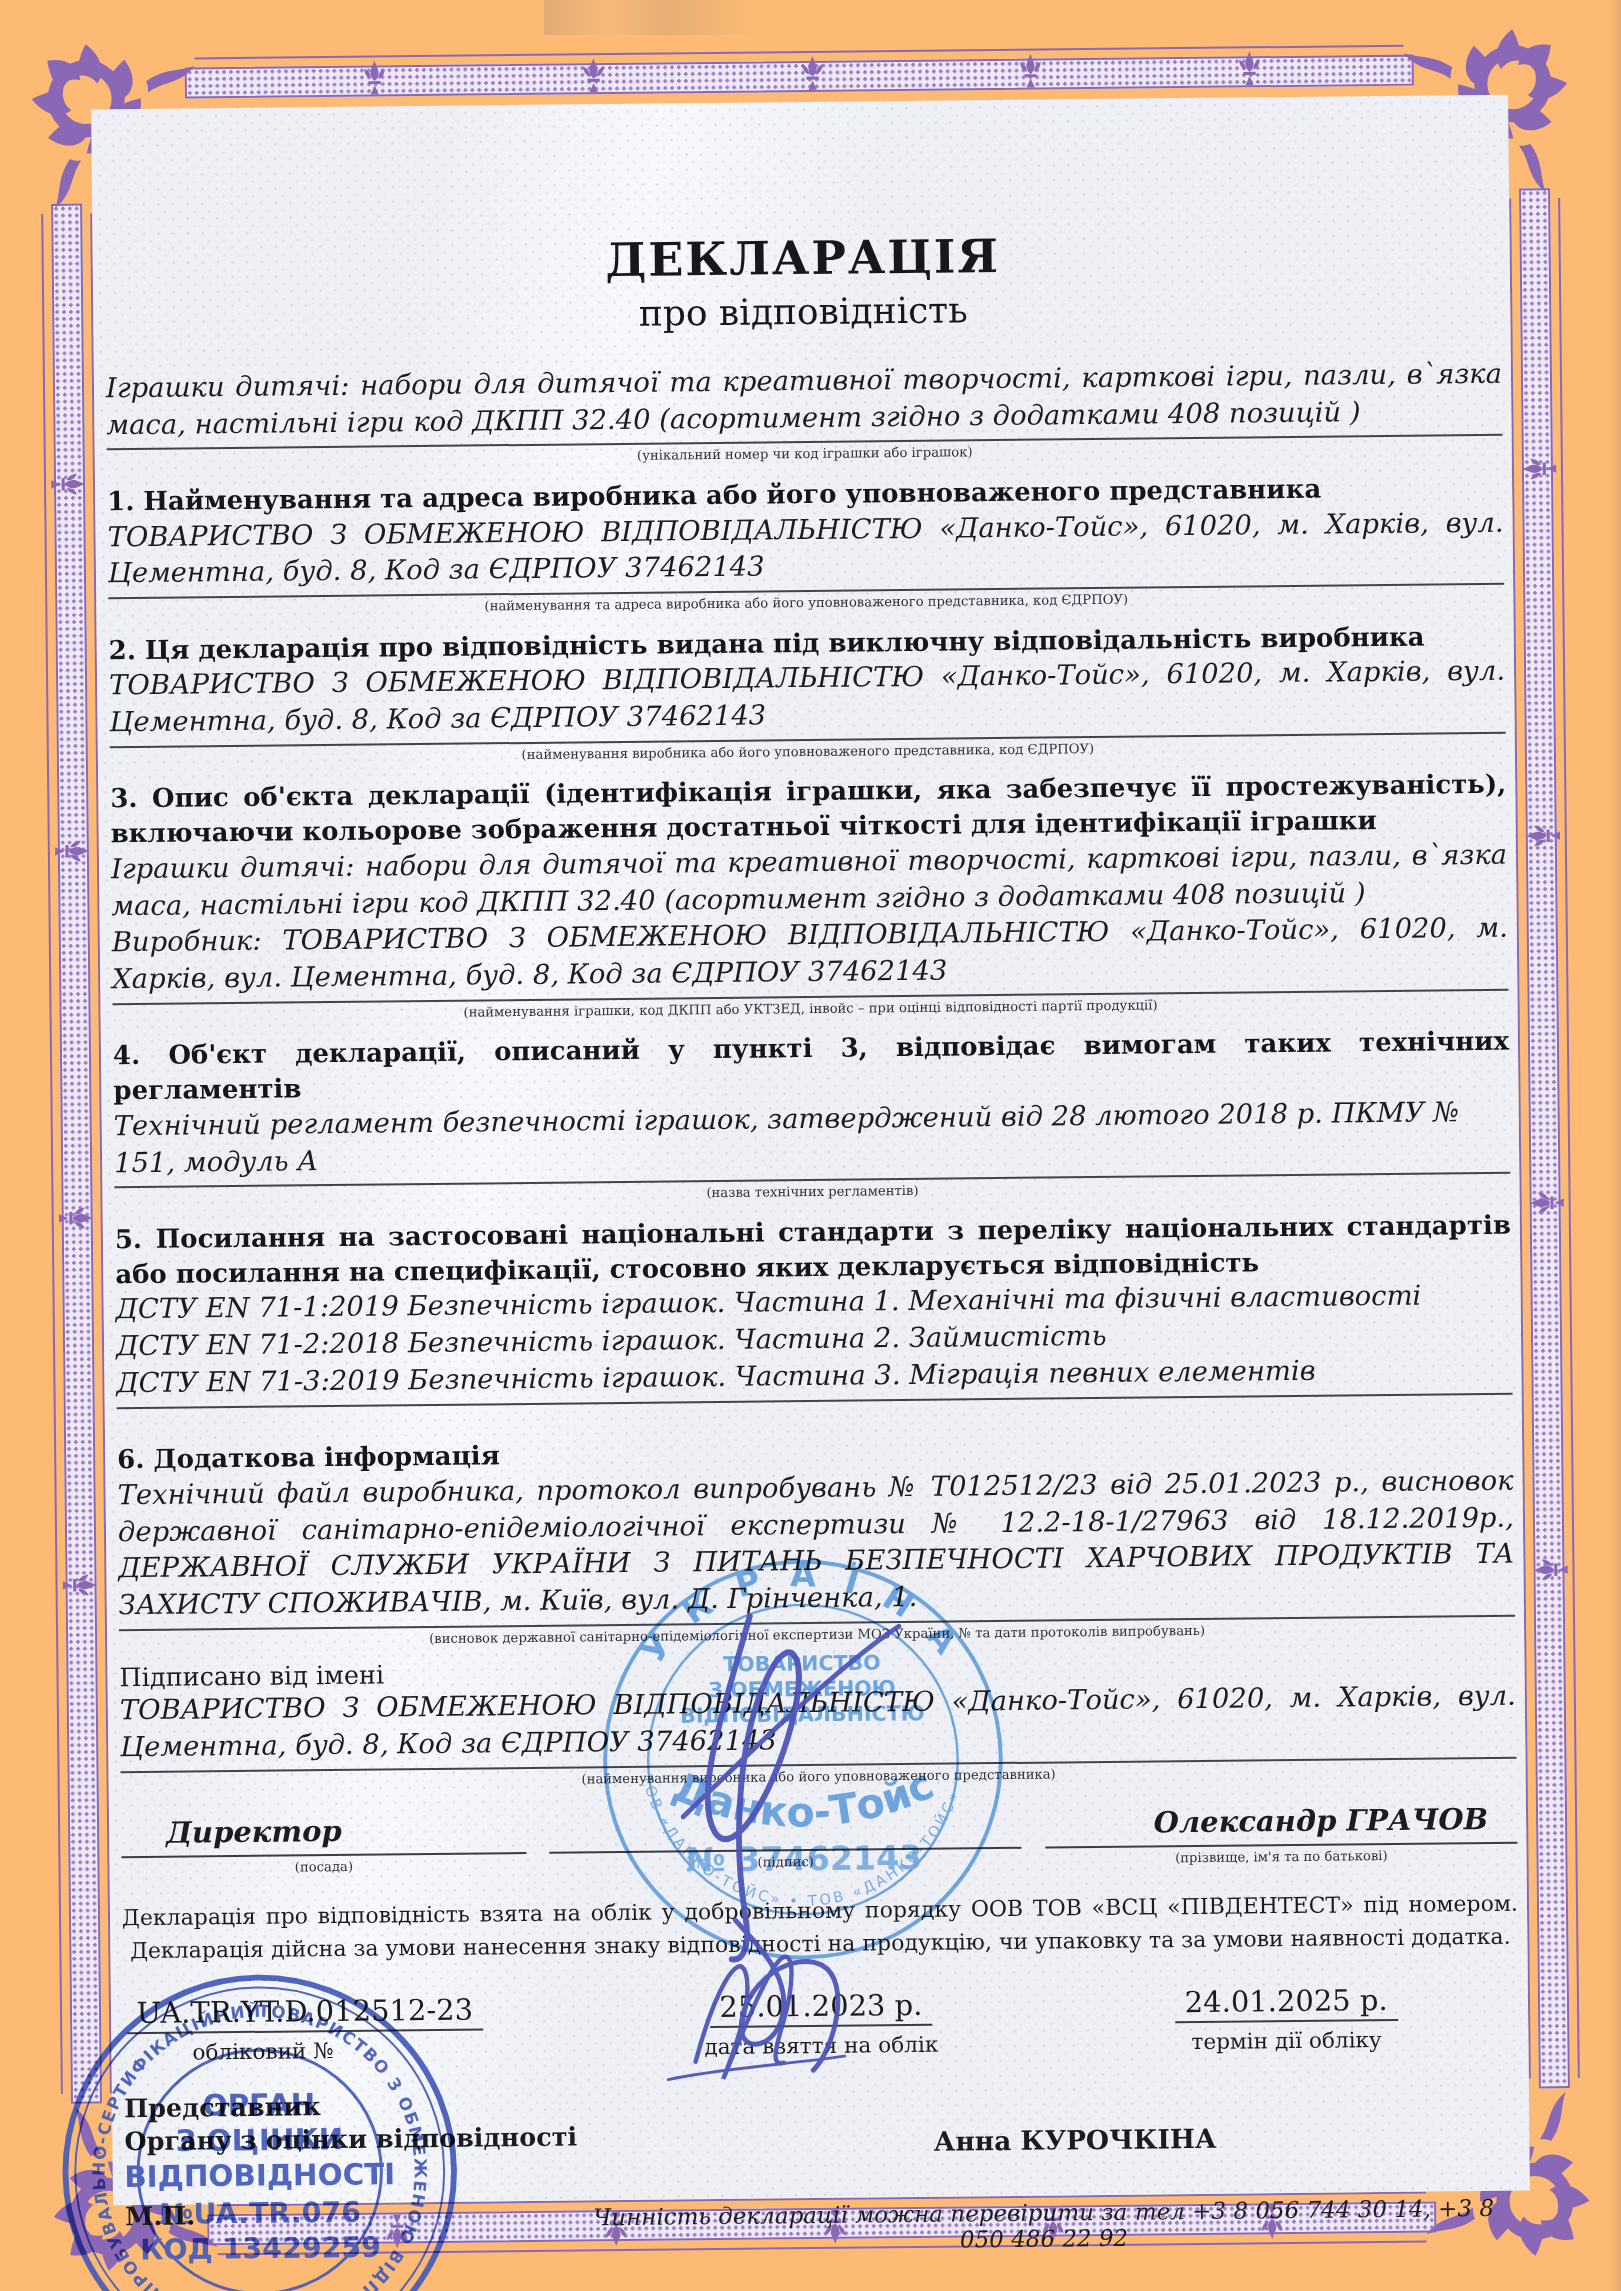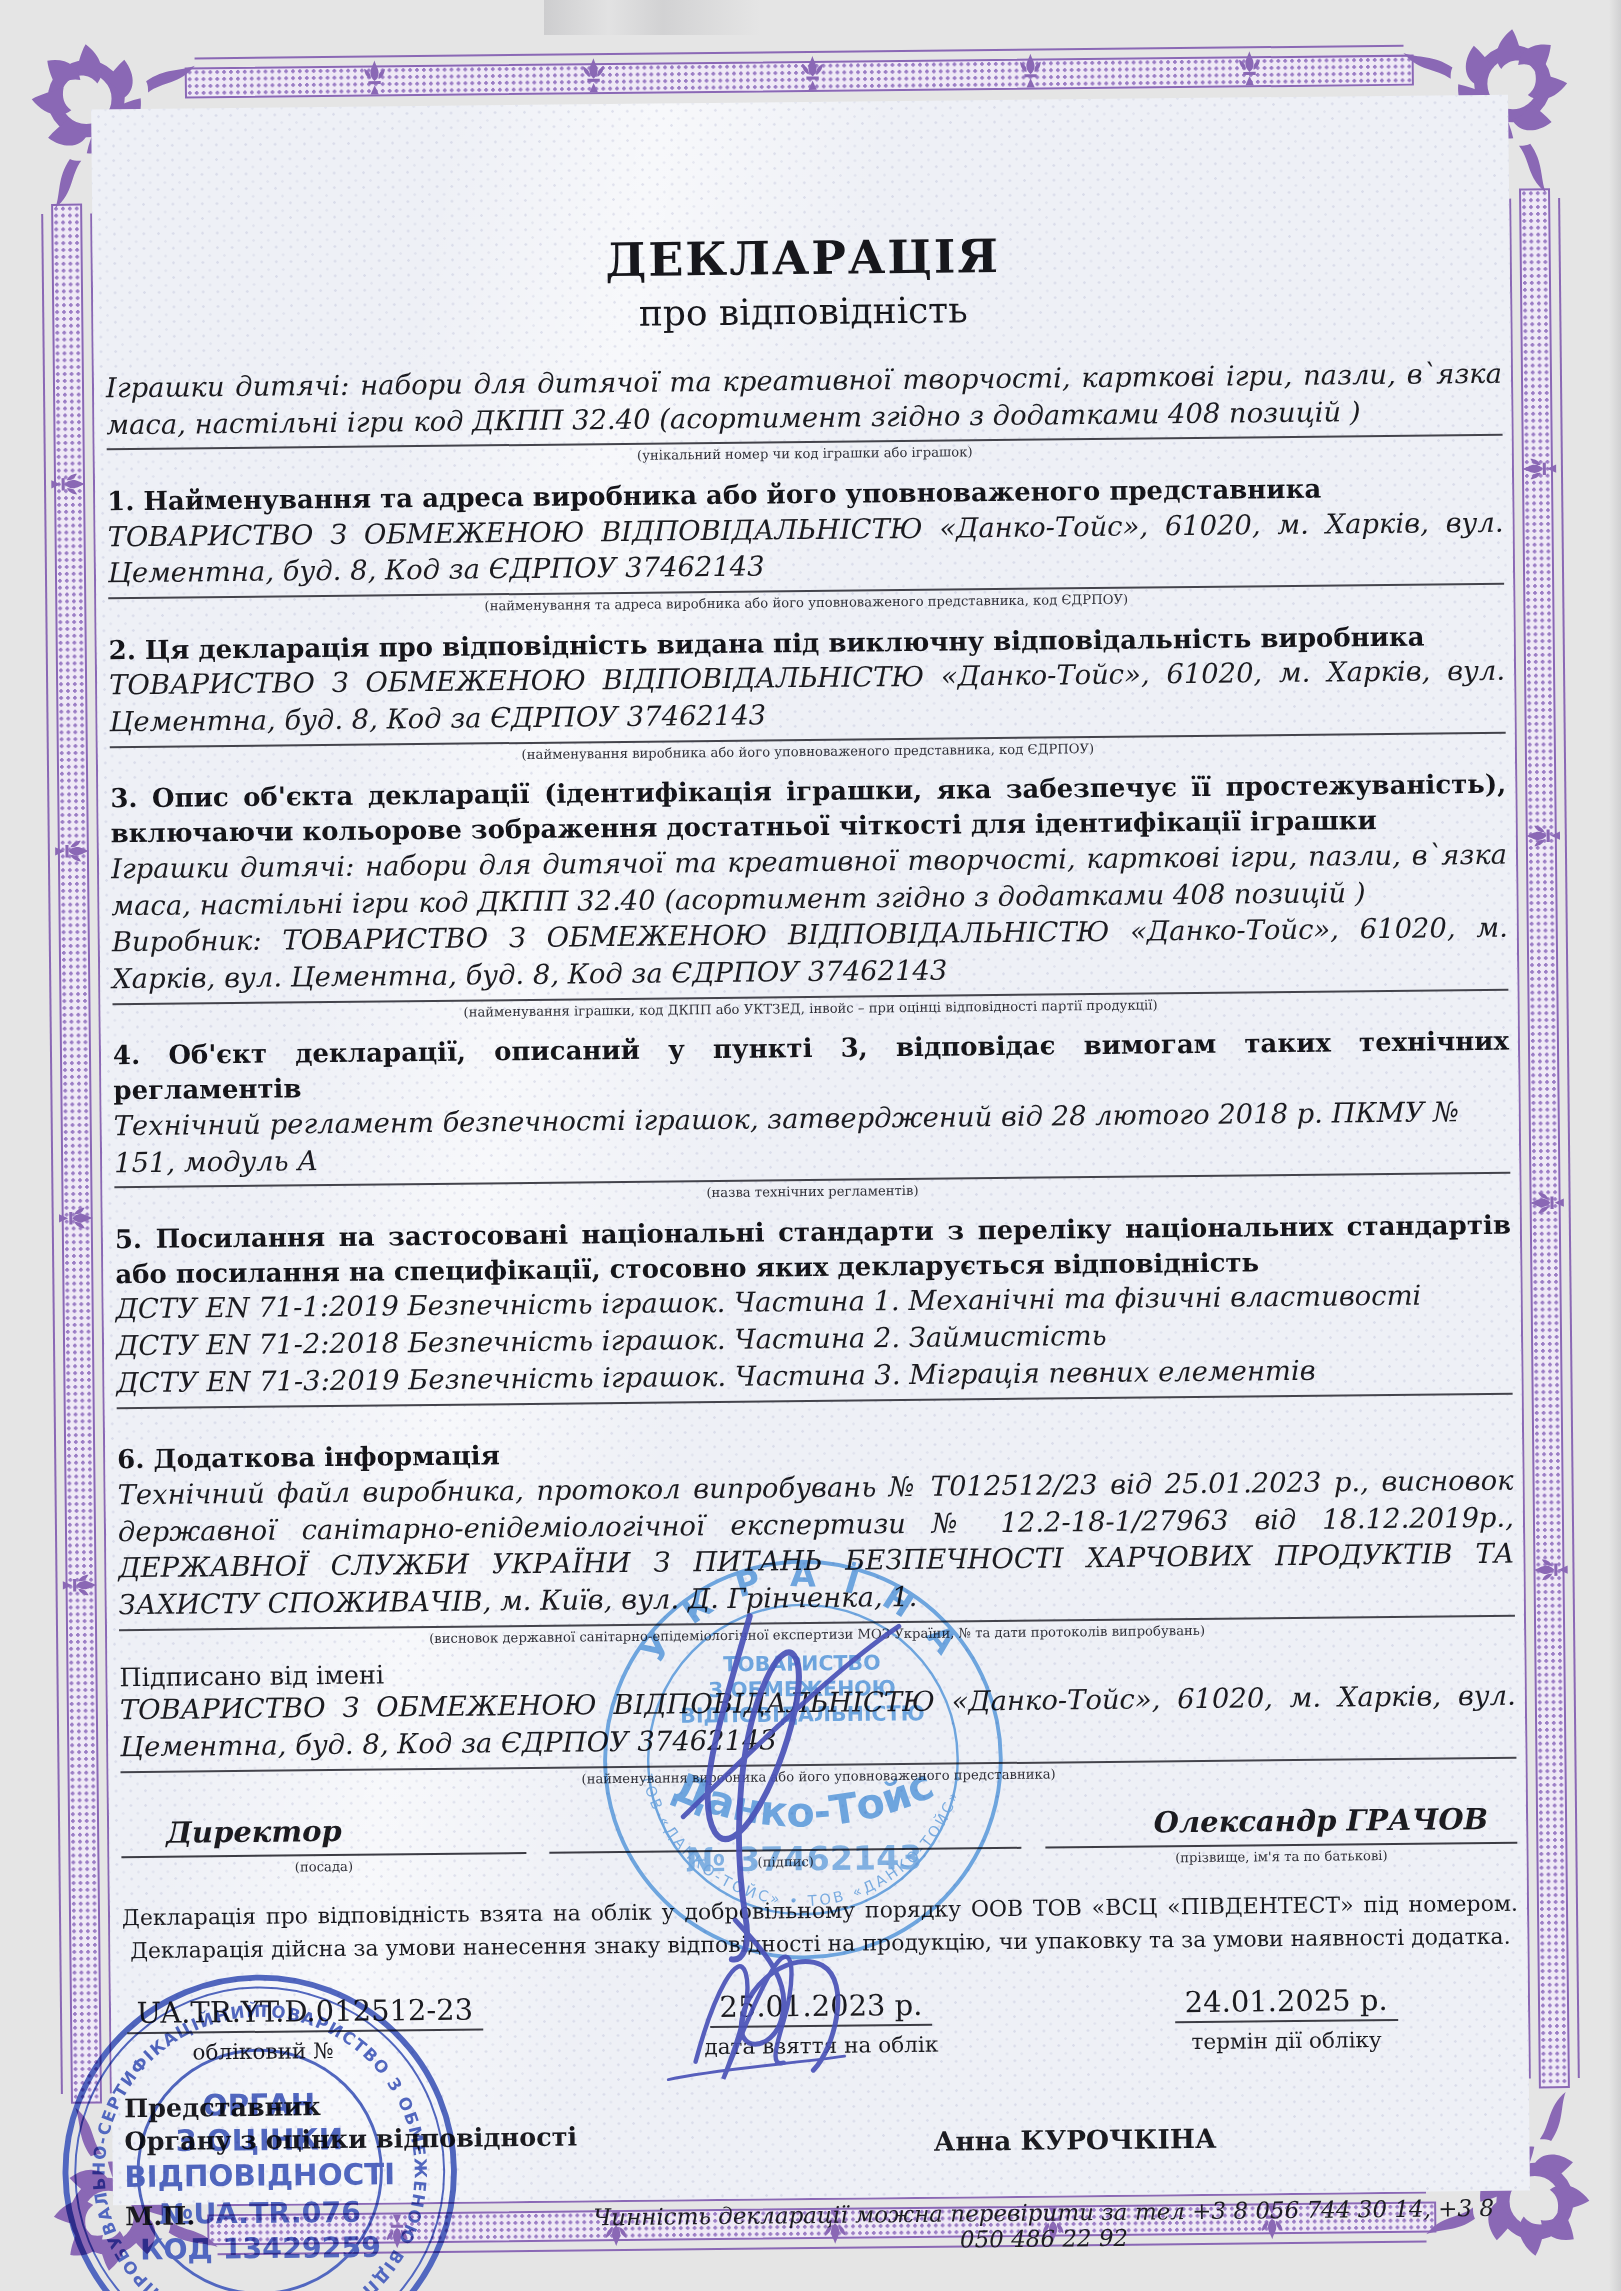--- a/index.html
+++ b/index.html
@@ -1,16 +1,16 @@
 <!DOCTYPE html>
 <html><head>
 <meta charset="utf-8">
 <style>
   html,body{margin:0;padding:0;background:#ffffff;}
-  .page{position:relative;width:1621px;height:2292px;background:#e5e5e5;overflow:hidden;
+  .page{position:relative;width:1621px;height:2292px;background:#fdba74;overflow:hidden;
         font-family:"DejaVu Serif","Liberation Serif",serif;color:#1b1b20;}
   .artifact-top{position:absolute;top:0;left:544px;width:216px;height:35px;
         background:linear-gradient(90deg,rgba(110,110,118,.20),rgba(180,180,188,.06) 30%,rgba(110,110,118,.16) 55%,rgba(110,110,118,0));}
   .artifact-right{position:absolute;top:0;right:0;width:11.8px;height:100%;
         background:linear-gradient(270deg,rgba(60,60,70,.12),rgba(60,60,70,0));}
   .sheet{position:absolute;inset:0;transform:rotate(-0.6deg);transform-origin:50% 50%;}
 
   
   .hl{position:absolute;background:#8a68b5;}
   .band{position:absolute;background-color:#efe9f6;border:2px solid #8a68b5;

